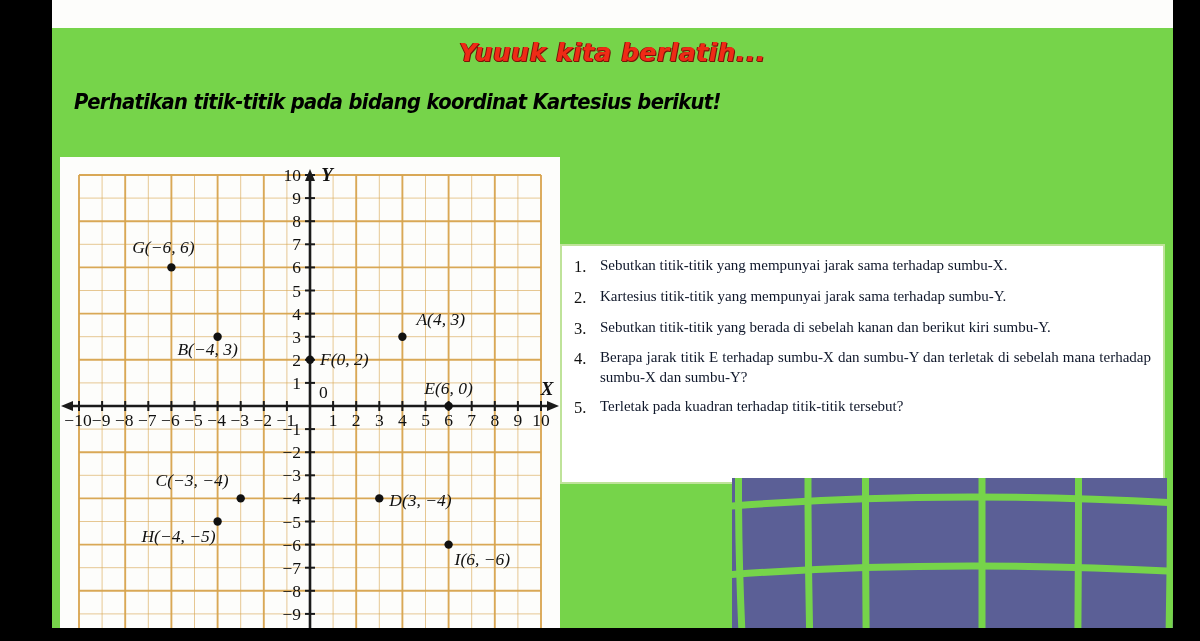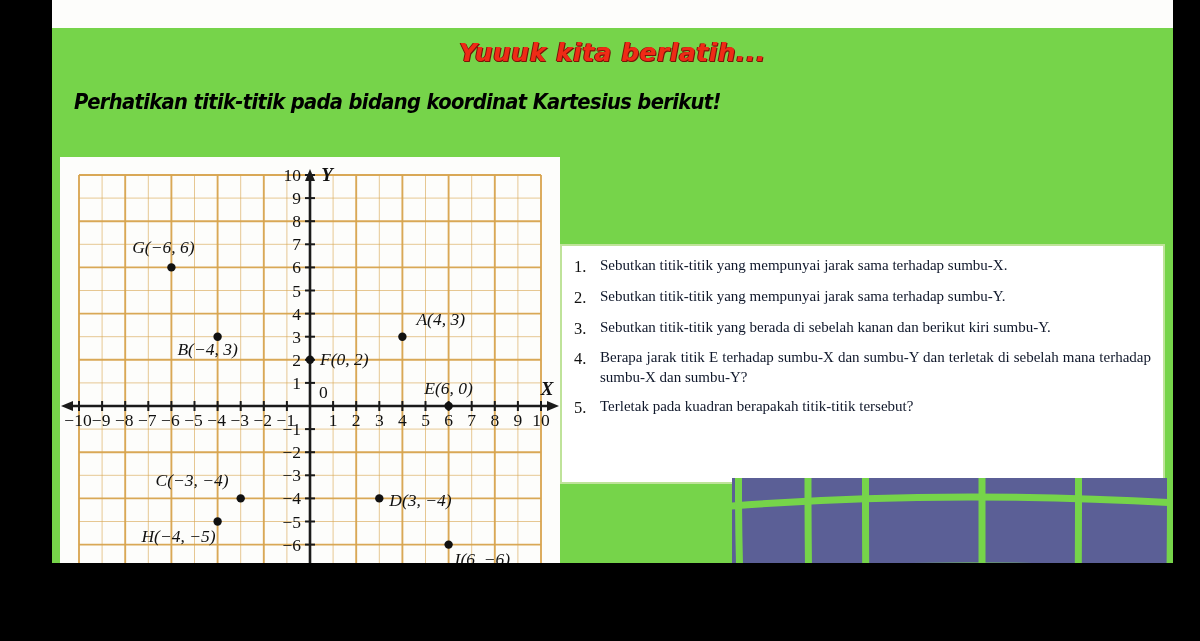--- a/index.html
+++ b/index.html
@@ -5,21 +5,21 @@
   html,body{margin:0;padding:0;}
   body{
     width:1200px;height:641px;overflow:hidden;
     background:#000;
     font-family:"Liberation Serif",serif;
   }
   #stage{position:relative;width:1200px;height:641px;background:#000;overflow:hidden;}
 
   
   #slide{
-    position:absolute;left:52px;top:0;width:1121px;height:563px;
+    position:absolute;left:52px;top:0;width:1121px;height:628px;
     background:#76d44a;overflow:hidden;
   }
   
   #topband{
     position:absolute;left:0;top:0;width:1121px;height:28px;background:#fdfdfb;
   }
 
   
   #title{
     position:absolute;left:0;top:38px;width:1121px;text-align:center;
@@ -238,33 +238,33 @@
         </svg>
     </div>
 
     <div id="qcard">
       <div class="qrow">
         <div class="qnum">1.</div>
         <div class="qtext">Sebutkan titik-titik yang mempunyai jarak sama terhadap  sumbu-X.</div>
       </div>
       <div class="qrow">
         <div class="qnum">2.</div>
-        <div class="qtext">Sebutkan titik-titik yang mempunyai jarak sama terhadap sumbu-Y.</div>
+        <div class="qtext">Kartesius titik-titik yang mempunyai jarak sama terhadap sumbu-Y.</div>
       </div>
       <div class="qrow">
         <div class="qnum">3.</div>
         <div class="qtext">Sebutkan titik-titik yang berada di sebelah kanan dan berikut kiri sumbu-Y.</div>
       </div>
       <div class="qrow">
         <div class="qnum">4.</div>
         <div class="qtext">Berapa jarak titik E terhadap sumbu-X dan sumbu-Y dan terletak di sebelah mana terhadap sumbu-X dan sumbu-Y?</div>
       </div>
       <div class="qrow">
         <div class="qnum">5.</div>
-        <div class="qtext">Terletak pada kuadran berapakah titik-titik tersebut?</div>
+        <div class="qtext">Terletak pada kuadran terhadap titik-titik tersebut?</div>
       </div>
     </div>
 
     <div id="globe">
       <svg width="560" height="200" viewBox="0 0 560 200">
         <defs>
           <clipPath id="gclip">
             <path d="M 80,-120 A 230,230 0 0 1 540,-120 L 540,150 A 230,230 0 0 1 80,150 Z"></path>
           </clipPath>
         </defs>

